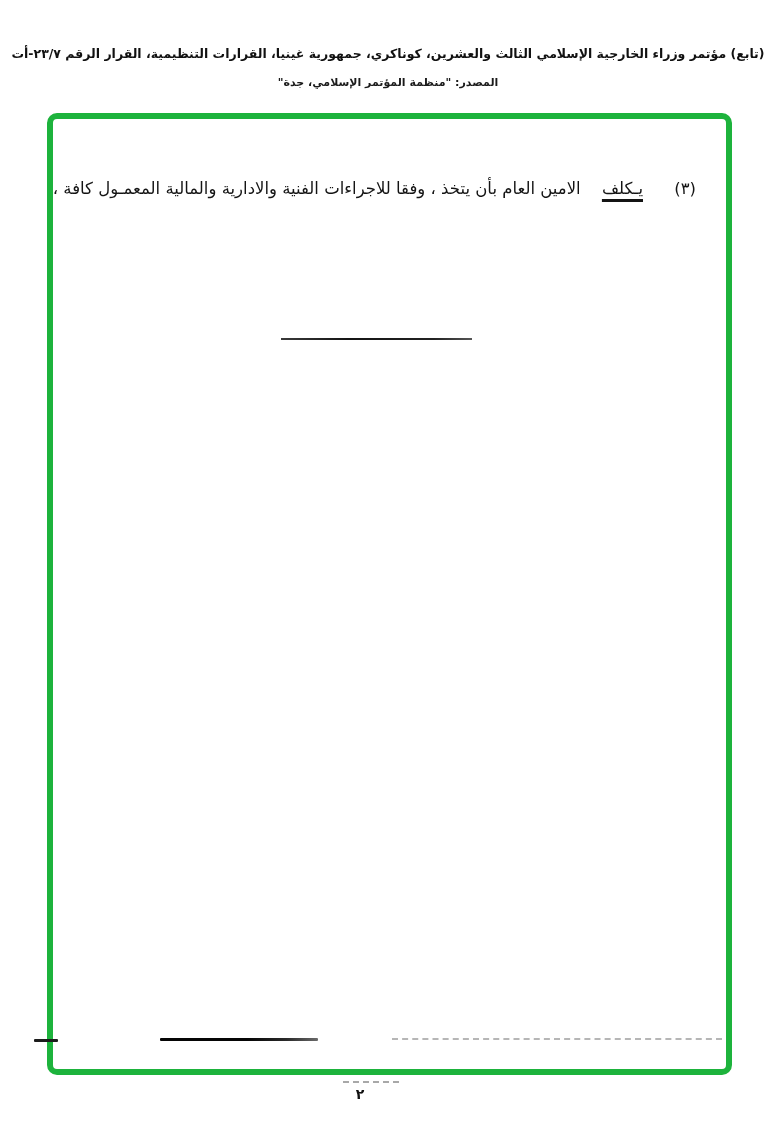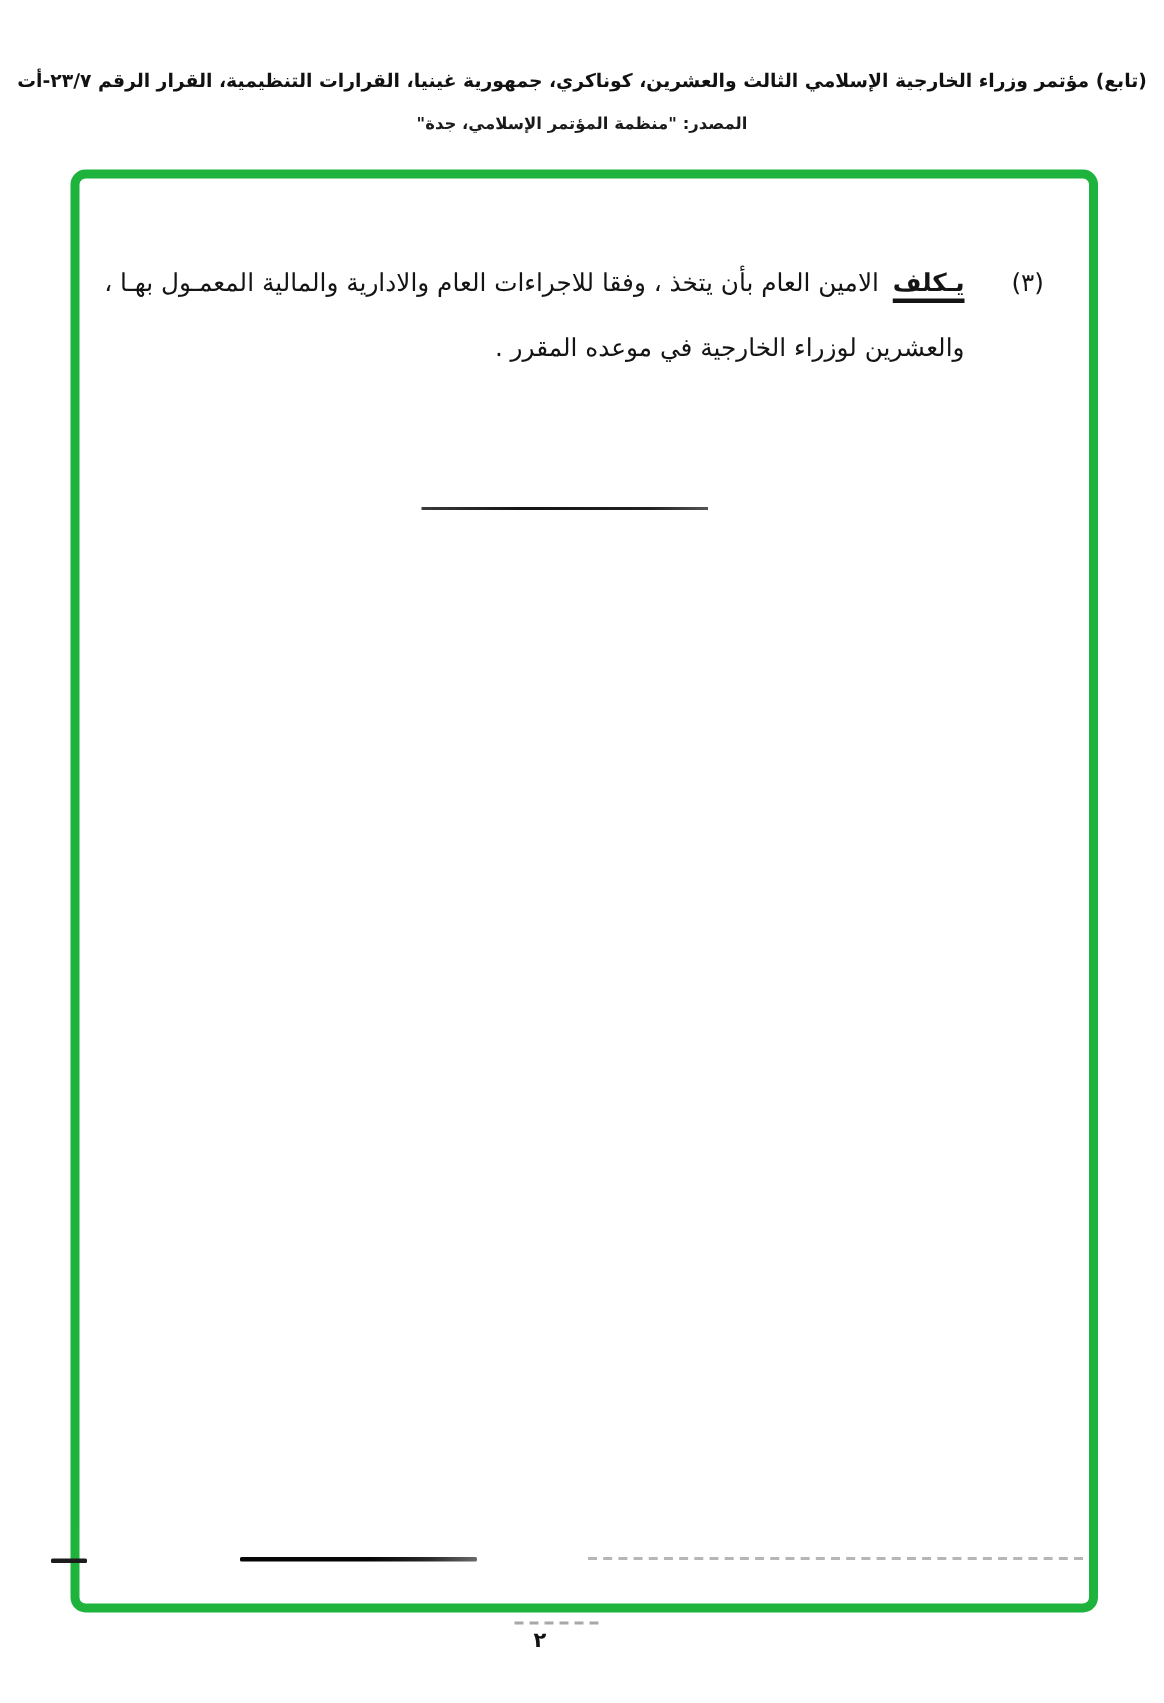--- a/index.html
+++ b/index.html
@@ -69,25 +69,25 @@
     line-height: 43px;
     font-weight: 500;
   }
   .clause-line {
     margin-right: 57px;
     text-align: right;
     white-space: nowrap;
     height: 43px;
   }
   .clause-keyword {
-    font-weight: 700;
+    font-weight: 400;
     text-decoration: underline;
     text-decoration-thickness: 2.5px;
     text-underline-offset: 5px;
-    margin-left: 4px;
+    margin-left: 16px;
   }
 
   
   .divider-line {
     position: absolute;
     left: 281px; top: 338px;
     width: 191px; height: 2px;
     background: linear-gradient(90deg, #3a3a3a, #141414 35%, #222 80%, #555);
     z-index: 2;
   }
@@ -143,25 +143,24 @@
 
   <div class="header-line2">المصدر:  "منظمة المؤتمر الإسلامي، جدة"</div>
 
   <div class="highlight-box" style="border-color: rgb(29, 179, 60);"></div>
 
   <div class="clause">
     <span class="clause-marker">(٣)</span>
 
     <div class="clause-line">
       <span class="clause-keyword">يـكلف</span>
-      <span>الامين العام بأن يتخذ ، وفقا للاجراءات العام والادارية والمالية المعمـول بهـا ،</span>
+      <span>الامين العام بأن يتخذ ، وفقا للاجراءات الفنية والادارية والمالية المعمـول كافة ،</span>
     </div>
 
 
-    <div class="clause-line">والعشرين لوزراء الخارجية في موعده المقرر .</div>
   </div>
 
   <div class="divider-line"></div>
 
   <div class="artifact-left-dash"></div>
   <div class="artifact-dark-line"></div>
   <div class="artifact-faint-line"></div>
 
   <div class="footer-dash"></div>
   <div class="page-number">٢</div>

